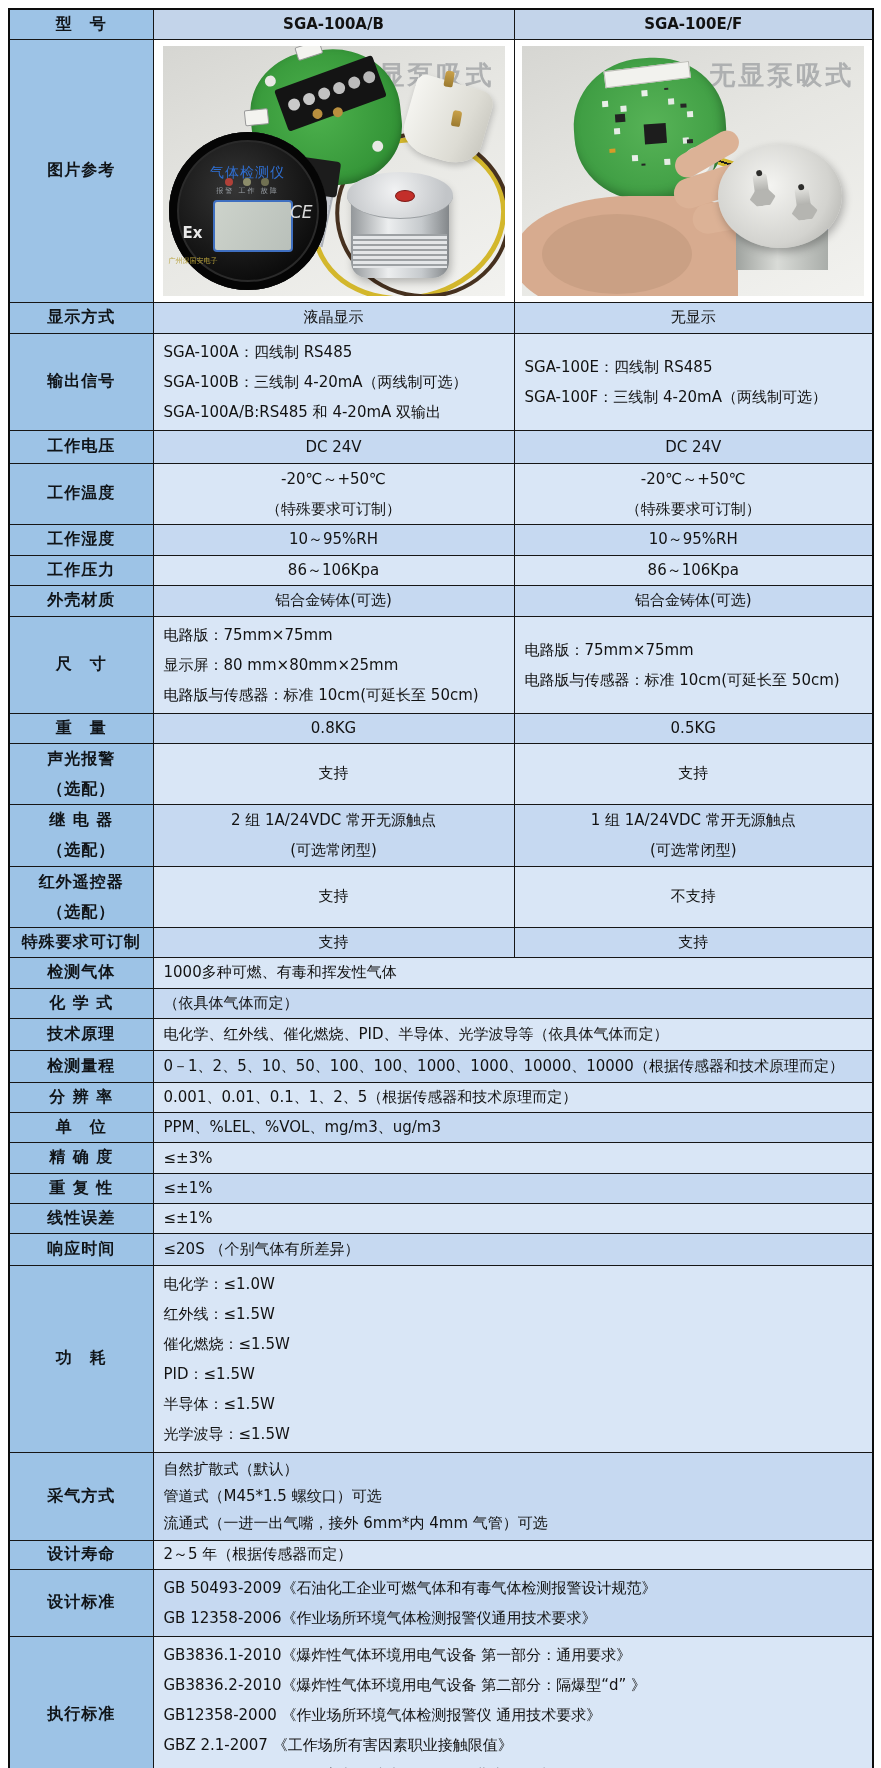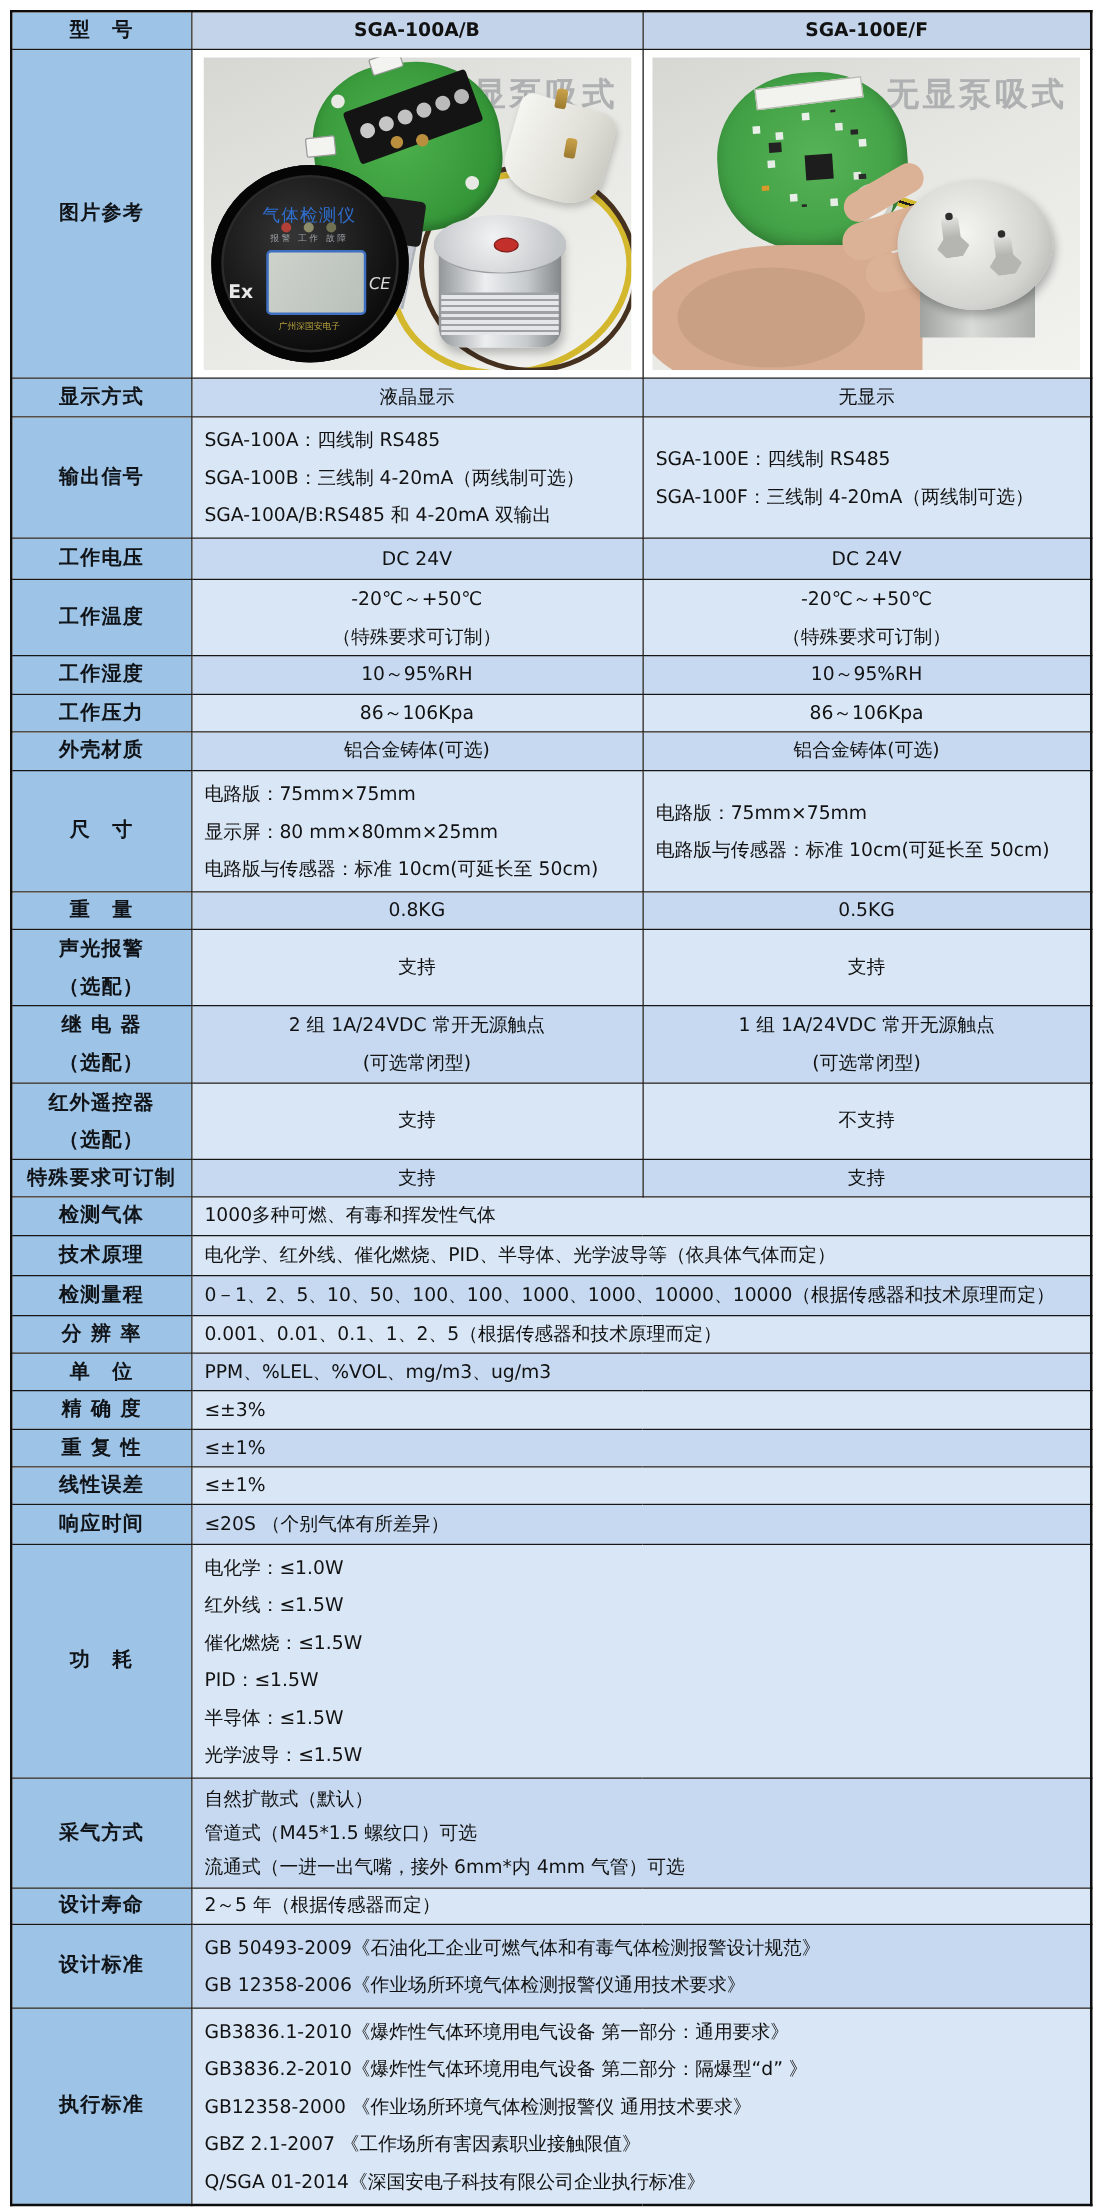--- a/index.html
+++ b/index.html
@@ -77,22 +77,22 @@
   }
   .gauge .gtitle{position:absolute;left:0;right:0;top:32px;text-align:center;color:#2f6fd2;font-size:14px;letter-spacing:1px;}
   .gauge .leds{position:absolute;left:56px;top:46px;width:8px;height:8px;border-radius:50%;background:#b04038;box-shadow:18px 0 0 #8c8c6a,36px 0 0 #707052;}
   .gauge .gleds{position:absolute;left:0;right:0;top:54px;text-align:center;color:#9aa0a6;font-size:7px;letter-spacing:2px;}
   .lcd{
     position:absolute;left:44px;top:68px;width:76px;height:48px;
     background:linear-gradient(120deg,#cdd3cb,#b9c0ba);
     border:2px solid #3f6fc0;border-radius:4px;
   }
   .exmark{position:absolute;left:14px;top:92px;color:#e8e8e8;font-size:15px;font-weight:bold;}
-  .cemark{position:absolute;right:14px;top:88px;color:#dcdcdc;font-size:13px;font-style:italic;}
-  .gdot{position:absolute;left:0;right:0;top:124px;text-align:center;color:#b8a23c;font-size:7px;}
+  .cemark{position:absolute;right:14px;top:70px;color:#dcdcdc;font-size:17px;font-style:italic;}
+  .gdot{position:absolute;left:0;right:0;top:124px;text-align:left;color:#b8a23c;font-size:7px;}
   .wire{position:absolute;border-radius:50%;}
   .wire.wy{left:148px;top:92px;width:186px;height:152px;border:5px solid #d3b72c;transform:rotate(-14deg);}
   .wire.wb{left:172px;top:86px;width:168px;height:158px;border:4px solid #46311f;transform:rotate(12deg);}
   .cylrib{
     position:absolute;left:188px;top:136px;width:98px;height:96px;
     border-radius:12px 12px 16px 16px;
     background:linear-gradient(90deg,#93979a,#eceeef 38%,#c6cacd 72%,#83878a);
     box-shadow:2px 4px 8px rgba(0,0,0,.25);
   }
   .cylrib .topface{
@@ -340,20 +340,24 @@
     <td class="lbl">特殊要求可订制</td>
     <td class="c s1">支持</td>
     <td class="c s1">支持</td>
   </tr>
 
   <tr style="height:31px">
     <td class="lbl">检测气体</td>
     <td class="l s2" colspan="2">1000多种可燃、有毒和挥发性气体</td>
   </tr>
 
+  <tr style="height:30px">
+    <td class="lbl">化 学 式</td>
+    <td class="l s1" colspan="2">（依具体气体而定）</td>
+  </tr>
 
   <tr style="height:32px">
     <td class="lbl">技术原理</td>
     <td class="l s2" colspan="2">电化学、红外线、催化燃烧、PID、半导体、光学波导等（依具体气体而定）</td>
   </tr>
 
   <tr style="height:32px">
     <td class="lbl">检测量程</td>
     <td class="l s1" colspan="2">0－1、2、5、10、50、100、100、1000、1000、10000、10000（根据传感器和技术原理而定）</td>
   </tr>

